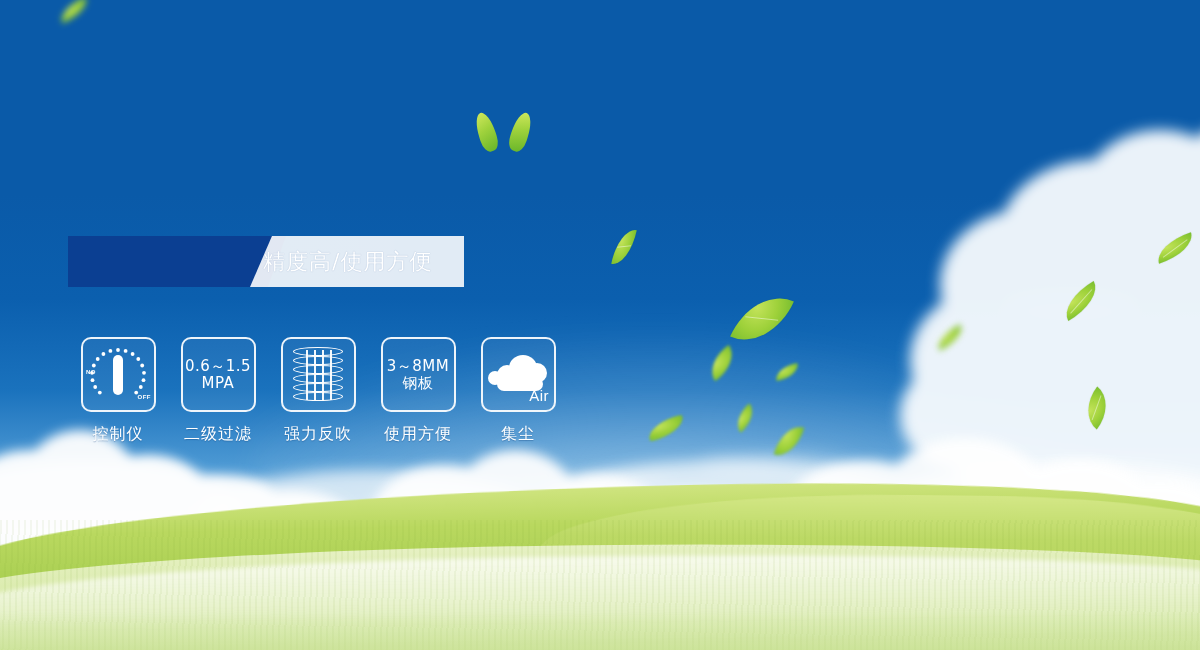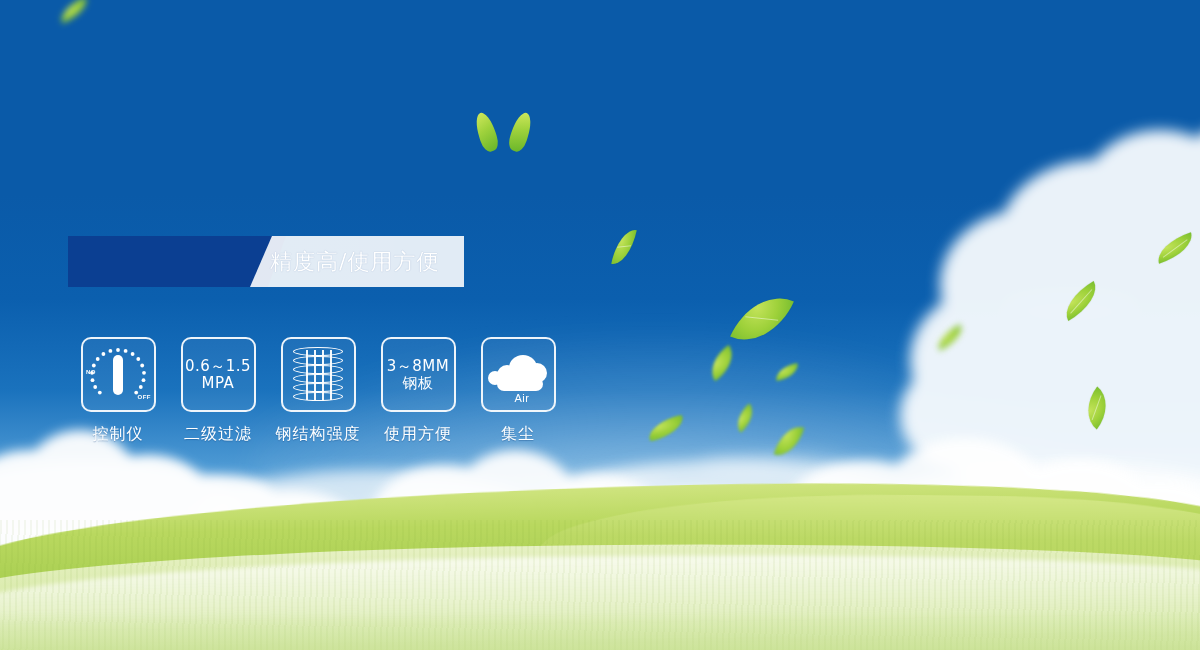--- a/index.html
+++ b/index.html
@@ -140,21 +140,21 @@
   .subbar .right::before{
     content:"";position:absolute;left:0;top:0;width:214px;height:51px;
     background:linear-gradient(to right, rgba(255,255,255,.05), rgba(255,255,255,0));
   }
   .subbar-text{
     position:absolute;top:0;height:51px;display:flex;align-items:center;
     font-size:22px;letter-spacing:1px;white-space:nowrap;
     font-family:"DejaVu Sans","Liberation Sans",sans-serif;
   }
   .subbar-text.t1{left:18px;color:#ffffff;font-weight:700;}
-  .subbar-text.t2{left:202px;color:#ffffff;font-weight:400;text-shadow:0 0 1px rgba(0,60,140,.35);}
+  .subbar-text.t2{left:195px;color:#ffffff;font-weight:400;text-shadow:0 0 1px rgba(0,60,140,.35);}
 
   
   .features{position:absolute;left:68px;top:337px;display:flex;gap:0;}
   .feature{width:100px;display:flex;flex-direction:column;align-items:center;}
   .feature-box{
     width:75px;height:75px;border:2px solid rgba(255,255,255,.92);
     border-radius:10px;position:relative;
     background:rgba(255,255,255,.06);
     display:flex;align-items:center;justify-content:center;
     box-sizing:border-box;
@@ -193,22 +193,22 @@
     border:1.6px solid #fff;border-radius:50%;box-sizing:border-box;
     background:transparent;
   }
   .stack .bar{position:absolute;top:3px;width:1.8px;height:50px;background:#fff;opacity:.95;}
 
   
   .cloudicon{position:relative;width:62px;height:56px;}
   .cloudicon .c{position:absolute;background:#fff;border-radius:50%;}
   .cloudicon .base{position:absolute;left:10px;top:30px;width:46px;height:14px;background:#fff;border-radius:7px;}
   .cloudicon .air{
-    position:absolute;left:8px;right:0;bottom:-1px;text-align:center;
-    font-size:11px;color:#fff;letter-spacing:.5px;
+    position:absolute;left:8px;right:0;bottom:-1px;text-align:right;
+    font-size:15px;color:#fff;letter-spacing:.5px;
     font-family:"Liberation Sans",sans-serif;
   }
   .cloudicon .streak{
     position:absolute;left:-6px;top:-4px;width:40px;height:12px;
     background:linear-gradient(100deg,#a8da3e,#7ec62f);
     border-radius:50% 10% 50% 10%;transform:rotate(-28deg);
     filter:blur(1px);z-index:-1;
   }
 </style>
 </head>
@@ -353,21 +353,21 @@
           <div class="bar" style="left:29px;"></div>
           <div class="bar" style="left:37px;"></div>
           <div class="disc" style="top:0px;"></div>
           <div class="disc" style="top:9px;"></div>
           <div class="disc" style="top:18px;"></div>
           <div class="disc" style="top:27px;"></div>
           <div class="disc" style="top:36px;"></div>
           <div class="disc" style="top:45px;"></div>
         </div>
       </div>
-      <div class="feature-label">钢结构强度</div>
+      <div class="feature-label">强力反吹</div>
     </div>
 
     <div class="feature">
       <div class="feature-box">
         <div class="box-text">
           <span class="l1">3～8MM</span>
           <span class="l2">钢板</span>
         </div>
       </div>
       <div class="feature-label">使用方便</div>

